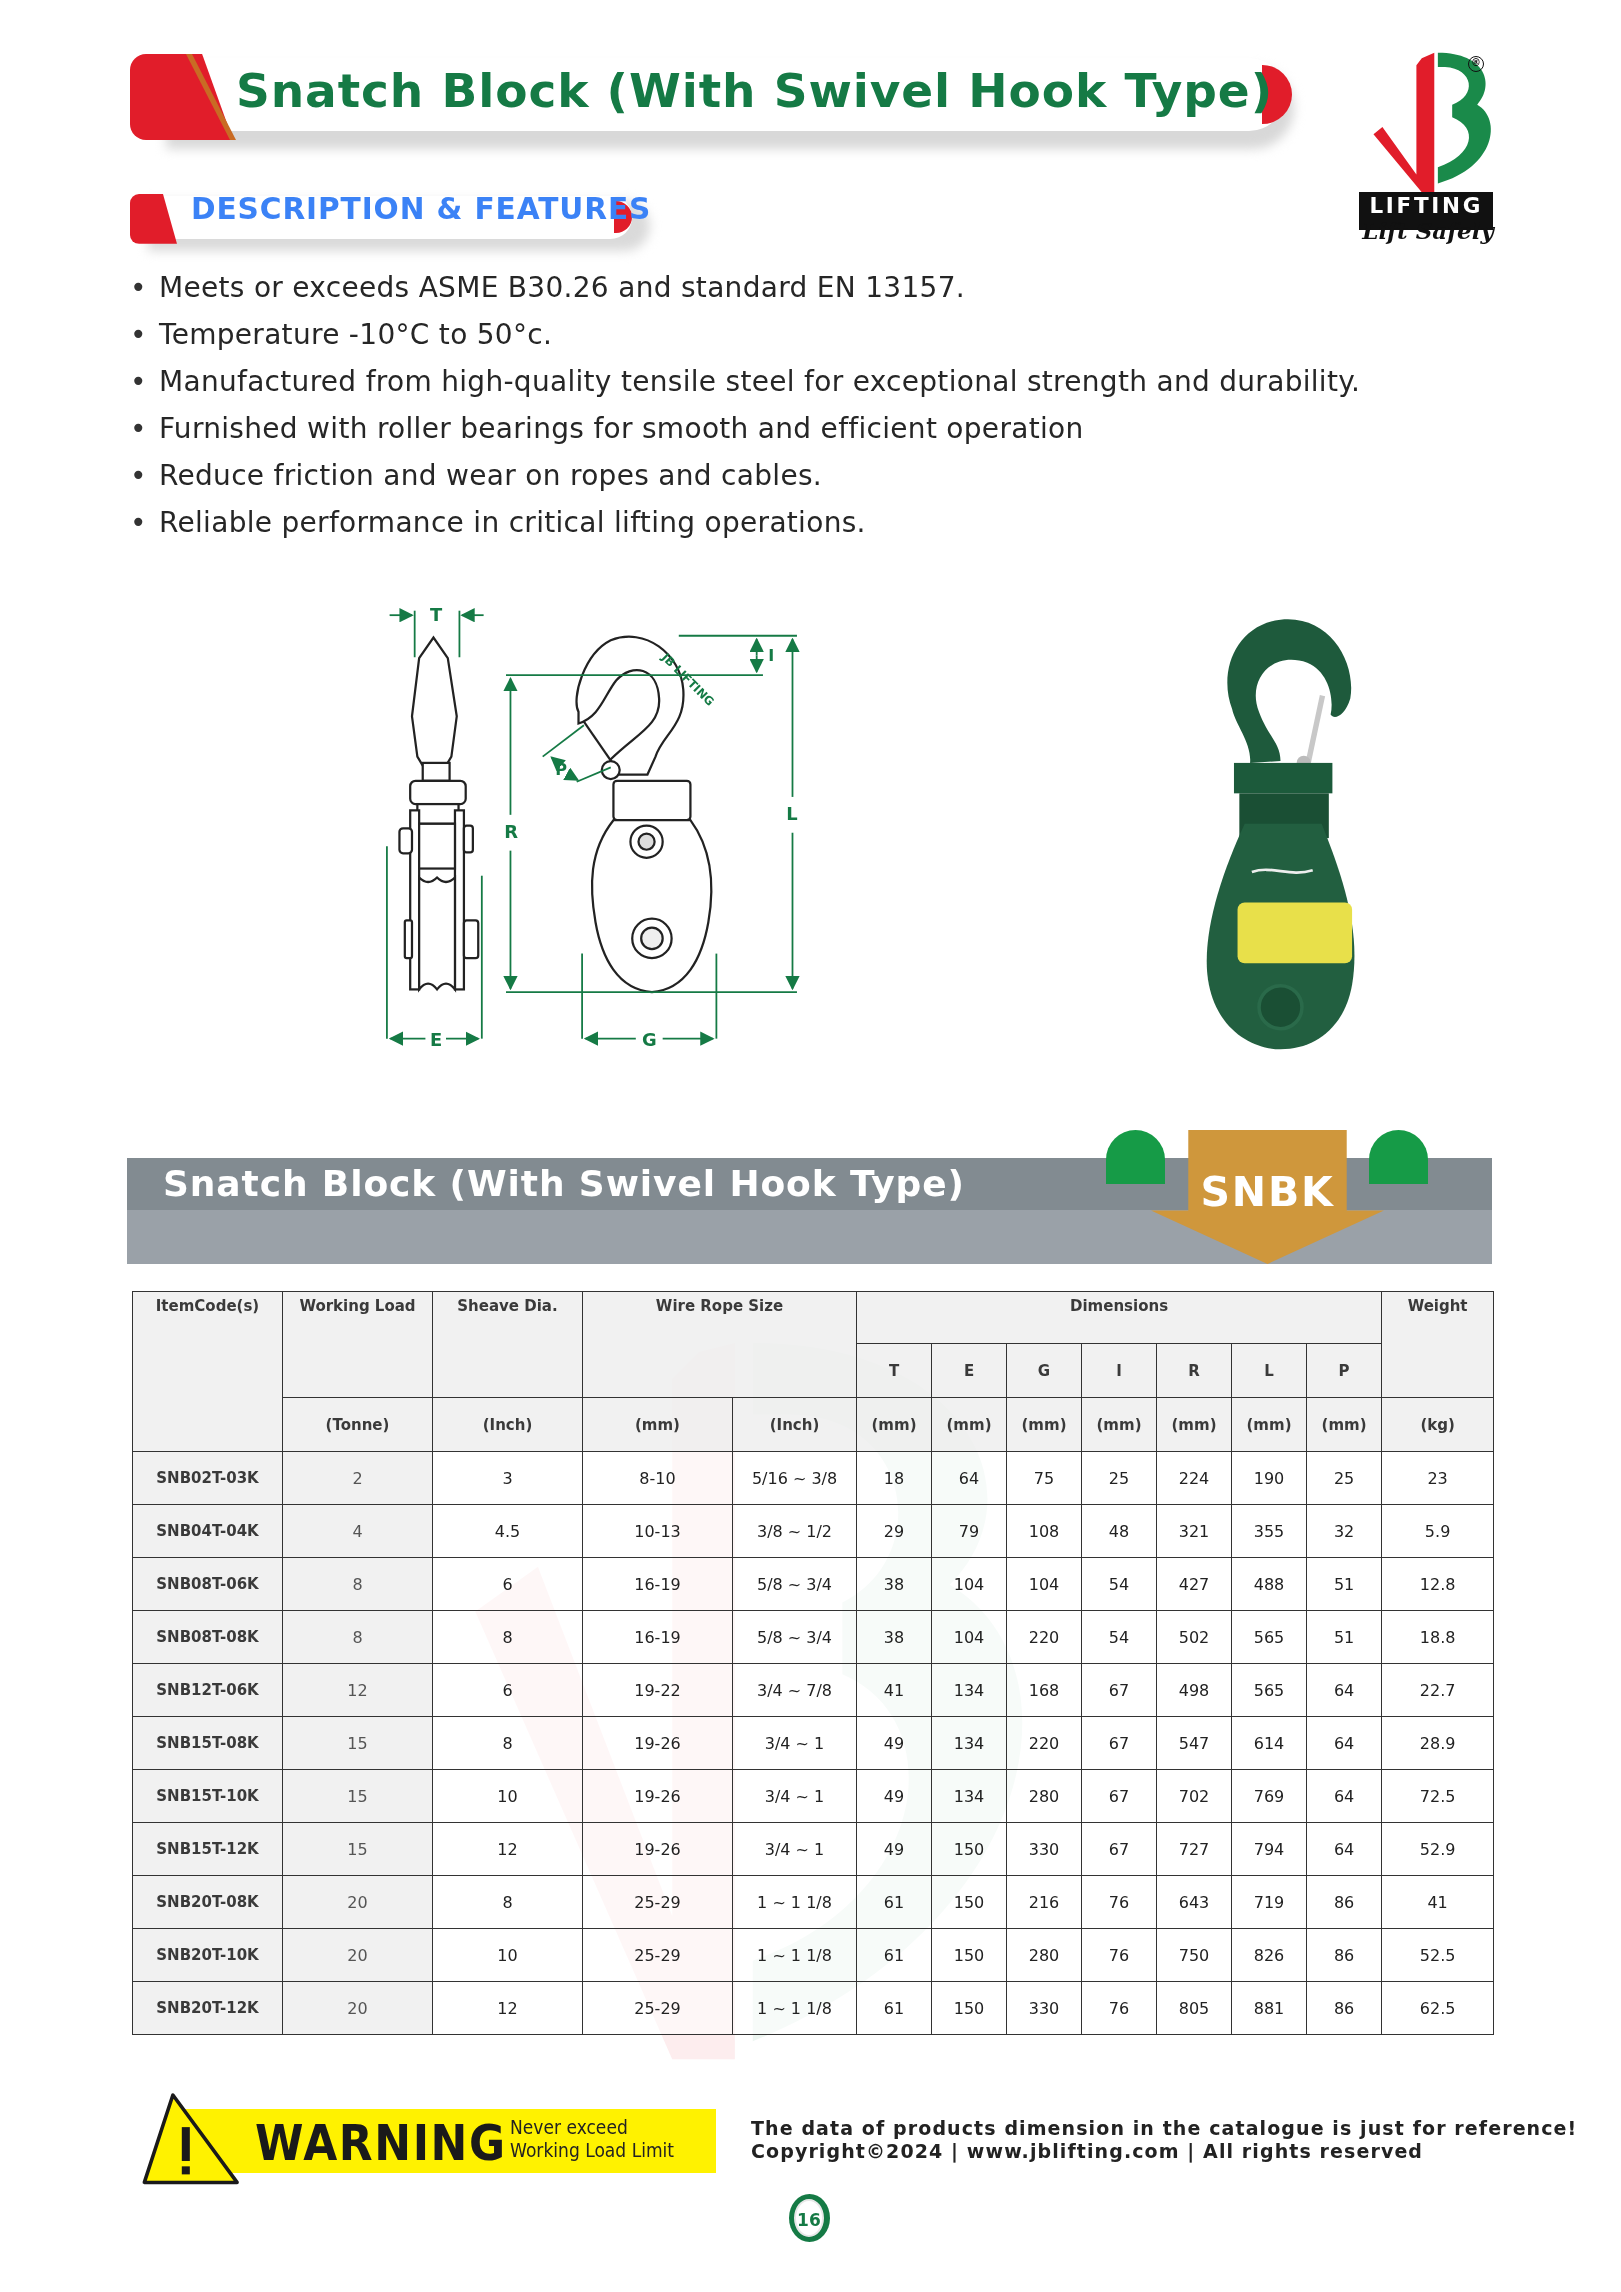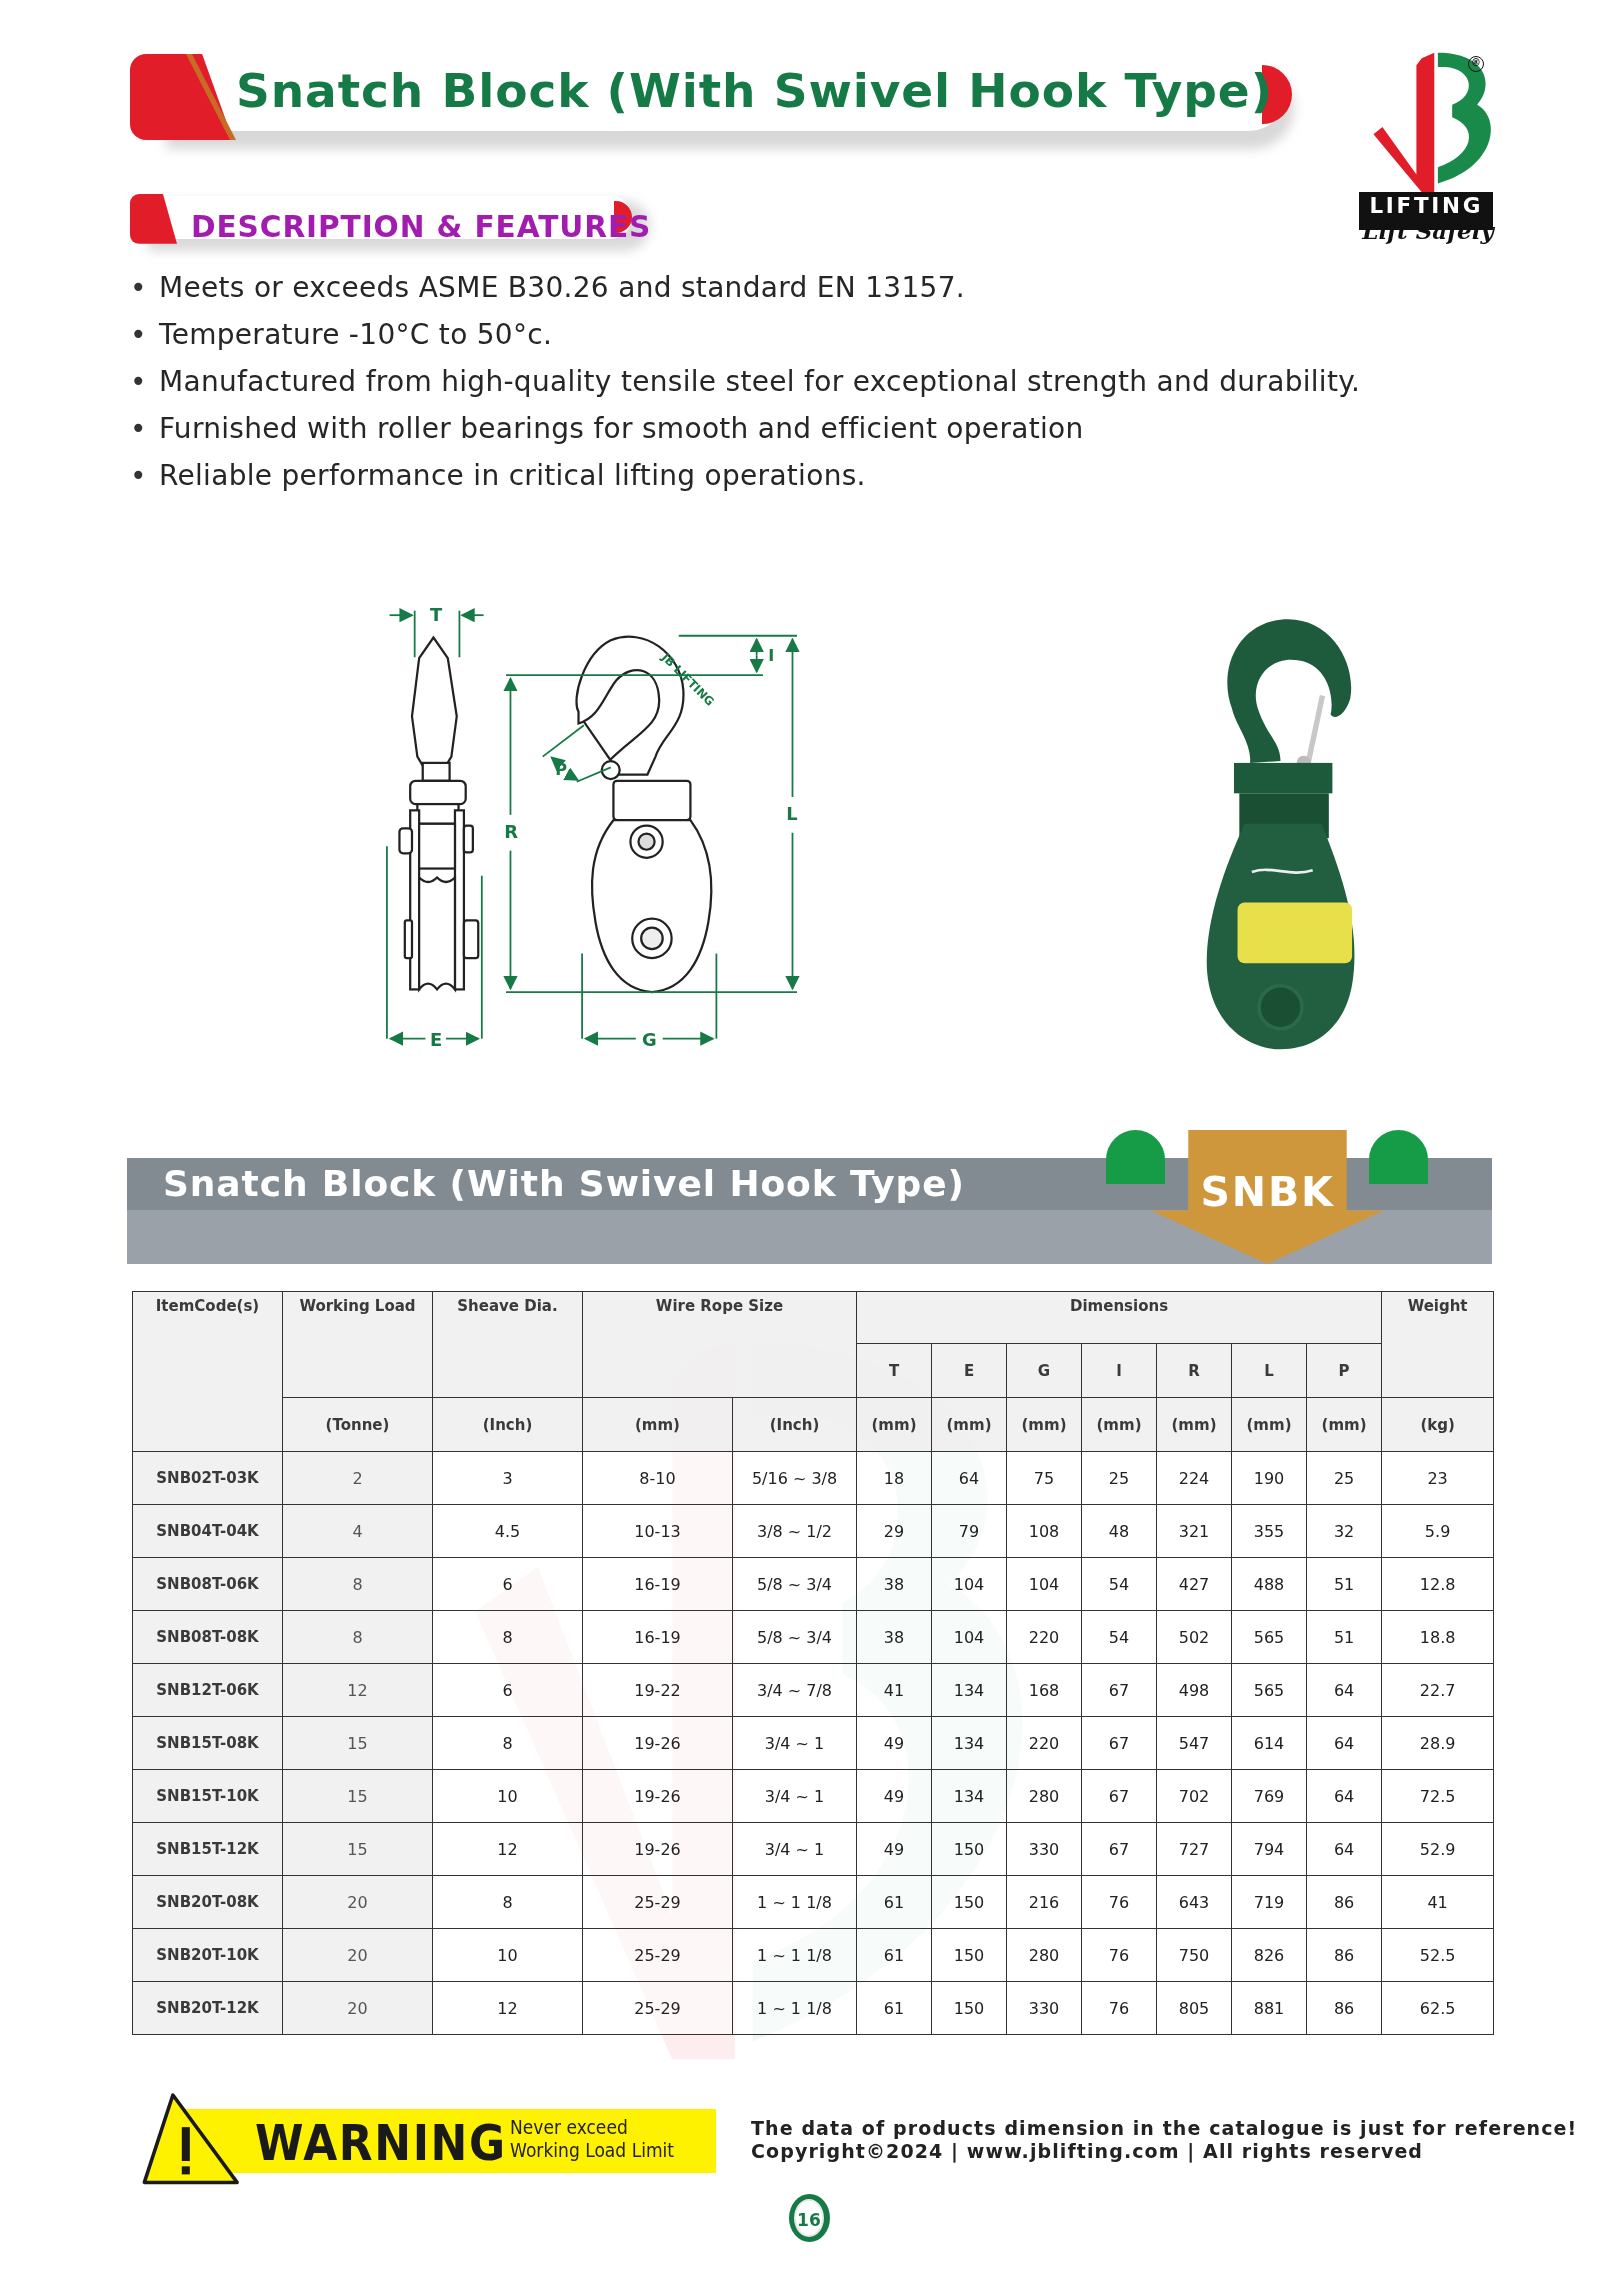--- a/index.html
+++ b/index.html
@@ -15,21 +15,21 @@
   .title-banner .orange-edge { position: absolute; left: 56px; top: 0; width: 50px; height: 86px; background: #c96b24; clip-path: polygon(0 0, 12% 0, 100% 100%, 88% 100%); }
   .title-banner .red-right { position: absolute; right: 1.8px; top: 10.7px; width: 30px; height: 59px; background: #e11d2a; border-radius: 0 30px 30px 0; }
   .title-banner .text { position: absolute; left: 106px; top: 9px; font-family: "DejaVu Sans", sans-serif; font-weight: bold; font-size: 47px; color: #157a45; letter-spacing: 0.9px; white-space: nowrap; }
 
   
   .section-banner { position: absolute; left: 130px; top: 192px; width: 519px; height: 54px; }
   .section-banner .shadow { position: absolute; left: 18px; top: 9px; width: 502px; height: 50px; background: #dadada; filter: blur(5.4px); border-radius: 0 25px 25px 0; }
   .section-banner .pill { position: absolute; left: 18px; top: 3.6px; width: 484px; height: 43px; background: #fff; border-radius: 0 21.5px 21.5px 0; }
   .section-banner .red-left { position: absolute; left: 0; top: 1.8px; width: 47px; height: 50px; background: #e11d2a; border-radius: 9px 0 0 9px; clip-path: polygon(0 0, 70% 0, 100% 100%, 0 100%); }
   .section-banner .red-right { position: absolute; left: 484px; top: 9px; width: 18px; height: 32px; background: #e11d2a; border-radius: 0 16px 16px 0; }
-  .section-banner .text { position: absolute; left: 61px; top: 18px; font-weight: bold; font-size: 29.6px; color: #a21caf; letter-spacing: 0.9px; white-space: nowrap; }
+  .section-banner .text { position: absolute; left: 61px; top: 0; font-weight: bold; font-size: 29.6px; color: #3b82f6; letter-spacing: 0.9px; white-space: nowrap; }
 
   
   .logo { position: absolute; left: 1352px; top: 49px; width: 161px; height: 206px; }
   .logo svg { position: absolute; left: 0; top: 0; }
   .logo .reg { position: absolute; left: 116px; top: 7.2px; width: 16px; height: 16px; border: 1.8px solid #111; border-radius: 50%; font-size: 9.9px; font-weight: bold; line-height: 12.5px; text-align: center; color: #111; }
   .logo .lifting { position: absolute; left: 7.2px; top: 143px; width: 134px; height: 38px; background: #111; color: #fff; font-weight: bold; font-size: 21.5px; letter-spacing: 2.7px; text-align: center; line-height: 25px; border: 1.8px solid #111; }
   .logo .tagline { position: absolute; left: 9px; top: 168px; width: 134px; text-align: center; font-family: "DejaVu Serif", serif; font-style: italic; font-weight: bold; font-size: 23px; color: #111; }
 
   
   .features { position: absolute; left: 130px; top: 264px; list-style: none; }
@@ -104,20 +104,21 @@
   <div class="reg">®</div>
   <div class="lifting">LIFTING</div>
   <div class="tagline">Lift Safely</div>
 </div>
 
 <ul class="features">
   <li>Meets or exceeds ASME B30.26 and standard EN 13157.</li>
   <li>Temperature -10°C to 50°c.</li>
   <li>Manufactured from high-quality tensile steel for exceptional strength and durability.</li>
   <li>Furnished with roller bearings for smooth and efficient operation</li>
+  <li>Reduce friction and wear on ropes and cables.</li>
   <li>Reliable performance in critical lifting operations.</li>
 </ul>
 
 <div class="diagram">
   <svg width="448" height="573" viewBox="0 0 500 640" font-family="DejaVu Sans, sans-serif">
     <defs>
       <marker id="ah" markerWidth="8" markerHeight="8" refX="7" refY="4" orient="auto">
           <path d="M0,0 L8,4 L0,8 Z" fill="#157a45"></path>
         </marker>
     </defs>

